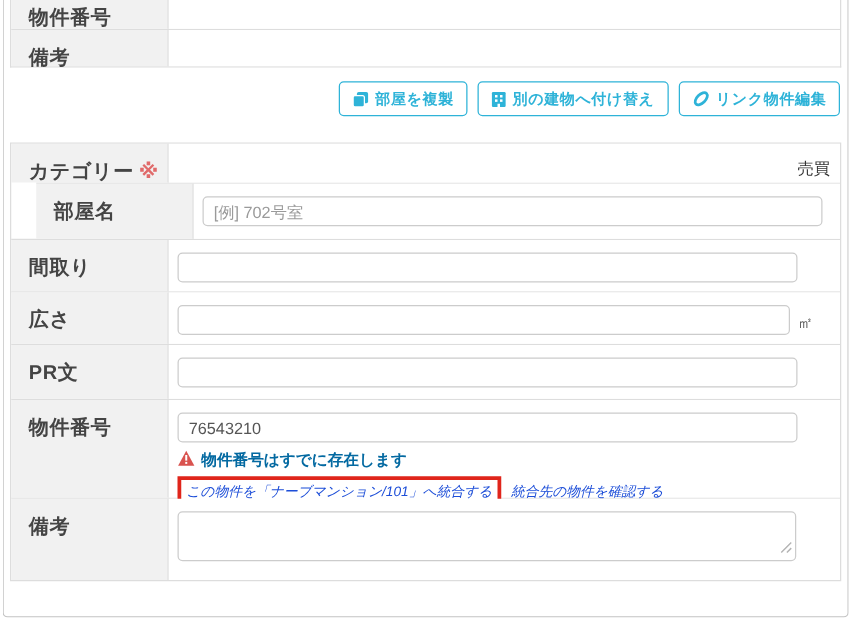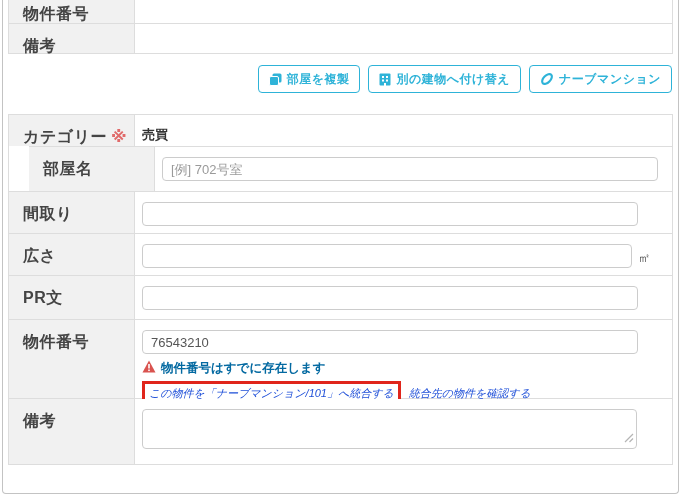--- a/index.html
+++ b/index.html
@@ -46,21 +46,21 @@
   .btn-danger { background:#d9534f; border-color:#c9443f; color:#fff; }
   
   .r-cat  { height:31px; }
   .r-name { height:45px;margin-left:20px; }
   .r-plan { height:42px; }
   .r-size { height:42px; }
   .r-price{ height:41px; }
   .r-pr   { height:44px; }
   .r-pn   { height:79px; }
   .r-note { height:66px; }
-  .r-cat .val { padding-top:11px; font-weight:700; }
+  .r-cat .val { padding-top:11px; font-weight:400;text-align:right; }
   input.txt {
     width:496px; height:24px; padding:3px 8px;
     border:1px solid #ccc; border-radius:4px;
     font-size:13px; color:#555; background:#fff;
     font-family:inherit; outline:none;
   }
   input.txt::placeholder { color:#9a9a9a; }
   .unit-wrap { display:flex; align-items:flex-start; gap:6px; }
   .unit-wrap input.txt { width:490px; }
   .unit { font-size:12.5px; color:#555; padding-top:6px; }
@@ -123,21 +123,21 @@
         </svg>
       </span>
       <span>別の建物へ付け替え</span>
     </button>
     <button class="btn">
       <span>
         <svg width="14" height="14" viewBox="0 0 14 14">
           <ellipse cx="7" cy="7" rx="6" ry="3.4" fill="none" stroke="#2eb3d8" stroke-width="2.2" transform="rotate(-45 7 7)"></ellipse>
         </svg>
       </span>
-      <span>ナーブマンション</span>
+      <span>リンク物件編集</span>
     </button>
   </div>
 
   <div class="tbl main-tbl">
 
     <div class="row r-cat">
       <div class="lbl"><span>カテゴリー</span><span class="req">※</span></div>
       <div class="val">売買</div>
     </div>
 

